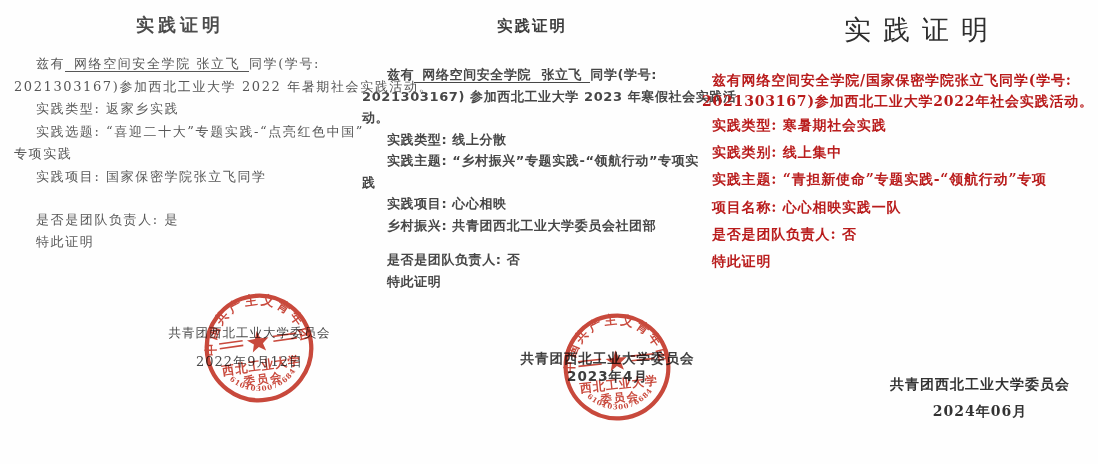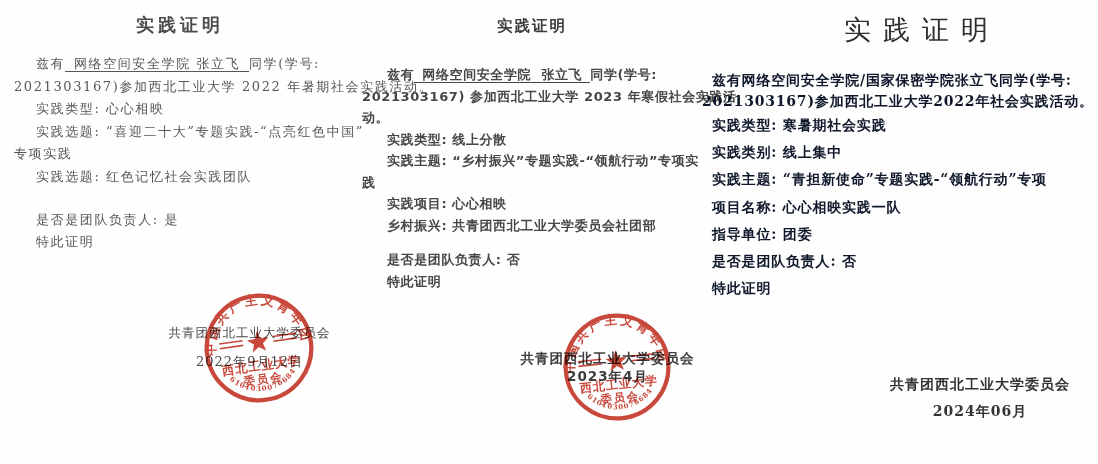--- a/index.html
+++ b/index.html
@@ -33,21 +33,21 @@
   .cert2 .footer{position:absolute;left:125px;top:350px;width:245px;text-align:center;
                  font-weight:bold;color:#3e3e3e;font-size:13.5px;letter-spacing:1px;}
   .cert2 .footer .date{font-size:13.5px;}
 
   
   .cert3{left:700px;width:398px;color:#313131;}
   .cert3 .title{margin:12px 0 0 0;text-align:center;transform:translateX(23px);
                 font-family:"DejaVu Serif","Liberation Serif",serif;font-size:27px;
                 font-weight:normal;letter-spacing:12px;color:#2e2e2e;}
   .cert3 .body{margin:22px 0 0 2px;font-family:"DejaVu Serif","Liberation Serif",serif;
-               font-size:14px;font-weight:bold;letter-spacing:0.8px;color:#0f172a;}
+               font-size:14px;font-weight:bold;letter-spacing:0.8px;color:#b91c1c;}
   .cert3 .intro{line-height:21px;}
   .cert3 .lbl{line-height:27.2px;padding-left:10px;}
   .cert3 .body .first{padding-left:10px;}
   .cert3 .footer{position:absolute;left:155px;top:376px;width:250px;text-align:center;
                  font-family:"DejaVu Serif","Liberation Serif",serif;font-weight:bold;
                  color:#333333;font-size:14px;letter-spacing:1px;}
   .cert3 .footer .date{margin-top:9px;font-size:14px;}
 
   
   .seal{position:absolute;mix-blend-mode:multiply;opacity:0.92;}
@@ -58,24 +58,24 @@
 </head>
 <body>
 
 <div class="stage">
 
   <section class="cert cert1">
     <h1 class="title">实践证明</h1>
     <div class="body">
       <div class="nowrap indent"><span>兹有</span><span class="ul"> 网络空间安全学院 张立飞 </span><span>同学(学号:</span></div>
       <div class="nowrap">2021303167)参加西北工业大学 2022 年暑期社会实践活动。</div>
-      <div class="nowrap indent">实践类型: 心心相映</div>
+      <div class="nowrap indent">实践类型: 返家乡实践</div>
       <div class="nowrap indent">实践选题: “喜迎二十大”专题实践-“点亮红色中国”</div>
       <div class="nowrap">专项实践</div>
-      <div class="nowrap indent">实践选题: 红色记忆社会实践团队</div>
+      <div class="nowrap indent">实践项目: 国家保密学院张立飞同学</div>
       <div class="nowrap indent mt">是否是团队负责人: 是</div>
       <div class="nowrap indent">特此证明</div>
     </div>
     <div class="footer">
       <div class="nowrap">共青团西北工业大学委员会</div>
       <div class="date nowrap">2022年9月12日</div>
     </div>
     <svg class="seal seal1" viewBox="0 0 120 120">
       <defs>
         <path id="arcTop1" d="M 16.9,76 A 46,46 0 1 1 103.1,76" fill="none"></path>
@@ -136,21 +136,20 @@
 
   <section class="cert cert3">
     <h1 class="title">实践证明</h1>
     <div class="body">
       <div class="intro nowrap first">兹有网络空间安全学院/国家保密学院张立飞同学(学号:</div>
       <div class="intro nowrap">2021303167)参加西北工业大学2022年社会实践活动。</div>
       <div class="lbl nowrap">实践类型: 寒暑期社会实践</div>
       <div class="lbl nowrap">实践类别: 线上集中</div>
       <div class="lbl nowrap">实践主题: “青担新使命”专题实践-“领航行动”专项</div>
       <div class="lbl nowrap">项目名称:  心心相映实践一队</div>
-      <div class="lbl nowrap">指导单位: 团委</div>
       <div class="lbl nowrap">是否是团队负责人: 否</div>
       <div class="lbl nowrap">特此证明</div>
     </div>
     <div class="footer">
       <div class="nowrap">共青团西北工业大学委员会</div>
       <div class="date nowrap">2024年06月</div>
     </div>
   </section>
 
 </div>

